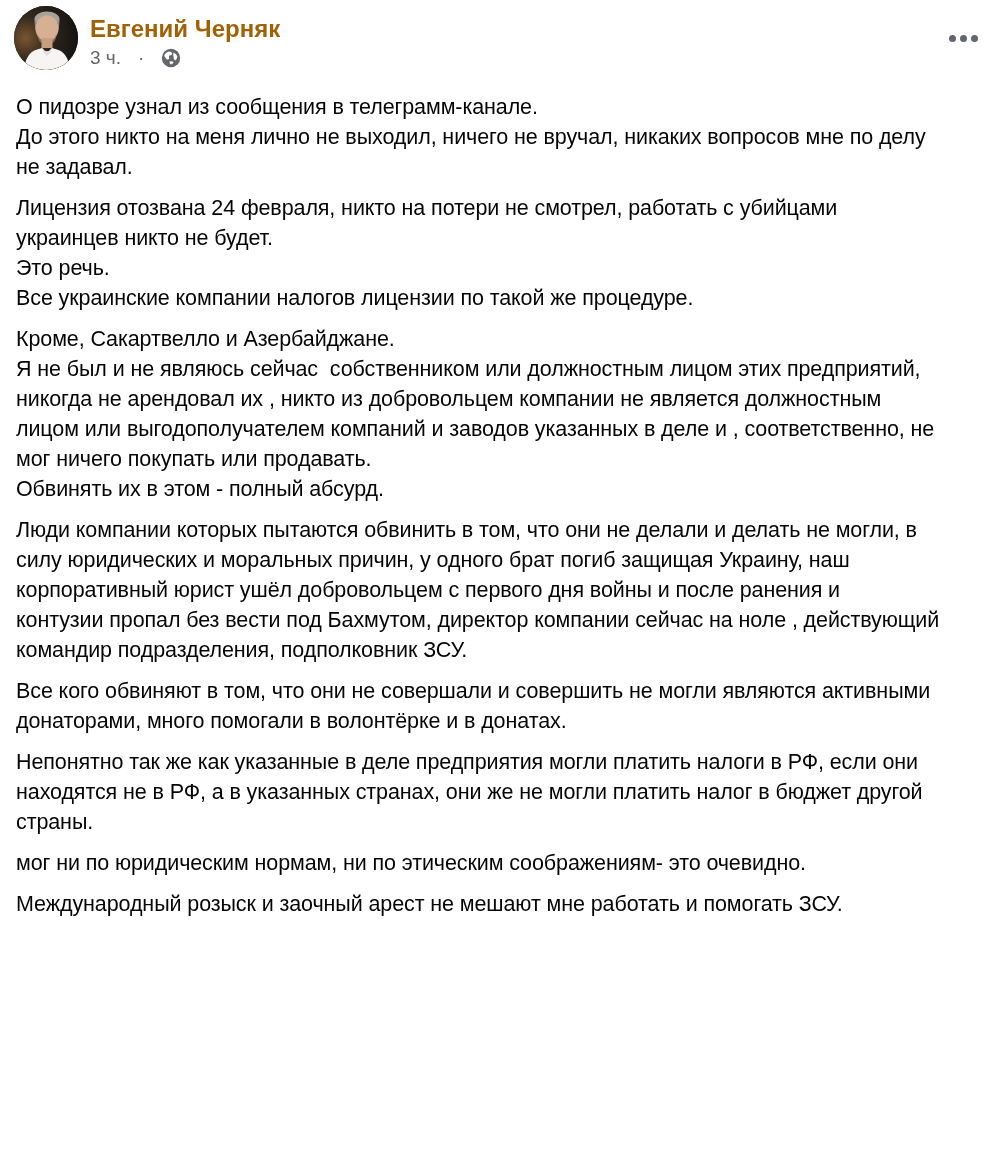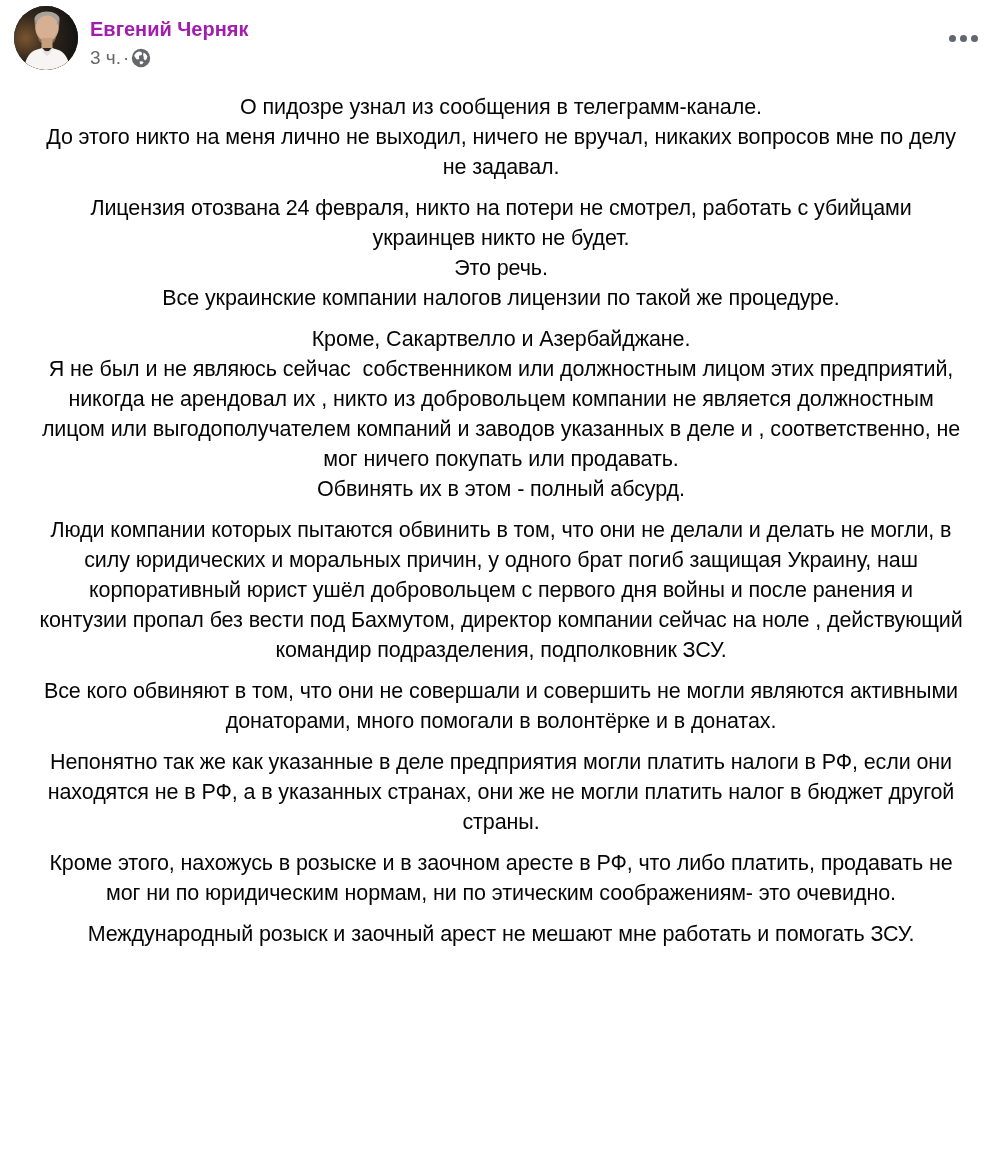--- a/index.html
+++ b/index.html
@@ -14,25 +14,25 @@
   
   .post-header { position: relative; display: flex; padding: 6px 16px 0 14px; }
   .avatar {
     width: 64px; height: 64px; border-radius: 50%;
     overflow: hidden; flex: none; cursor: pointer;
     background: #1c1c1c;
   }
   .avatar svg { display: block; width: 64px; height: 64px; }
   .header-meta { margin-left: 12px; padding-top: 9px; }
   .author {
-    font-size: 20px; font-weight: 700; color: #a21caf;
+    font-size: 24px; font-weight: 700; color: #a16207;
     line-height: 28px; cursor: pointer;
   }
   .meta-row {
-    display: flex; align-items: center; gap: 2px;
+    display: flex; align-items: center; gap: 17px;
     margin-top: 4px; color: #65676b; font-size: 19px; line-height: 22px;
   }
   .meta-row .time { cursor: pointer; }
   .meta-row .sep { color: #65676b; }
   .globe { display: inline-flex; align-items: center; }
   .globe svg { display: block; }
 
   .more-btn {
     position: absolute; right: 22px; top: 29px;
     display: flex; gap: 4px; padding: 6px 2px;
@@ -45,21 +45,21 @@
 
   
   .post-text {
     margin-top: 22px;
     padding: 0 16px;
     font-size: 21.5px;
     line-height: 30px;
     color: #050505;
     letter-spacing: -0.1px;
   }
-  .para { margin-bottom: 11px; text-align: center; }
+  .para { margin-bottom: 11px; }
   .para:last-child { margin-bottom: 0; }
   .line { white-space: pre; overflow: hidden; }
 </style>
 </head>
 <body>
 
 <div class="post">
 
   <div class="post-header">
 
@@ -145,21 +145,20 @@
       <div class="para">
         <div class="line">Все кого обвиняют в том, что они не совершали и совершить не могли являются активными</div>
         <div class="line">донаторами, много помогали в волонтёрке и в донатах.</div>
       </div>
       <div class="para">
         <div class="line">Непонятно так же как указанные в деле предприятия могли платить налоги в РФ, если они</div>
         <div class="line">находятся не в РФ, а в указанных странах, они же не могли платить налог в бюджет другой</div>
         <div class="line">страны.</div>
       </div>
       <div class="para">
-        <div class="line">Кроме этого, нахожусь в розыске и в заочном аресте в РФ, что либо платить, продавать не</div>
         <div class="line">мог ни по юридическим нормам, ни по этическим соображениям- это очевидно.</div>
       </div>
       <div class="para">
         <div class="line">Международный розыск и заочный арест не мешают мне работать и помогать ЗСУ.</div>
       </div>
     </div>
 
 </div>
 
 </body></html>

